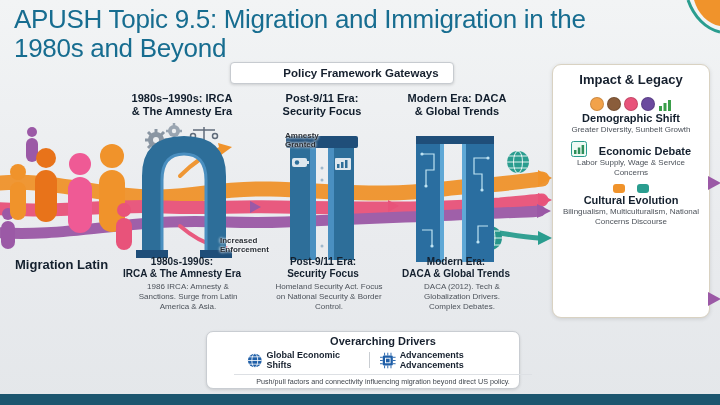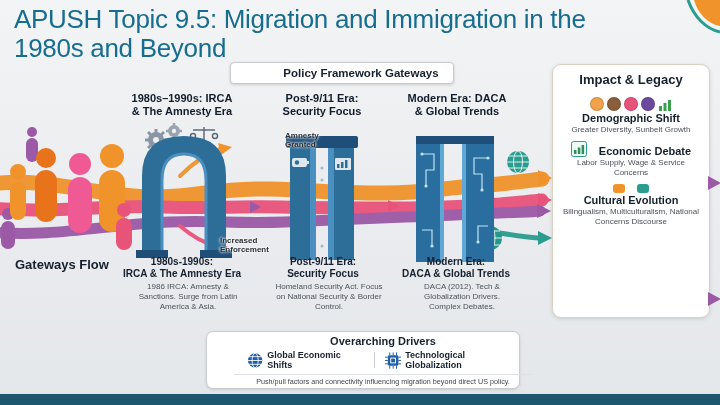--- a/index.html
+++ b/index.html
@@ -252,21 +252,21 @@
   <div class="txt gate-header gh2 preline">Post-9/11 Era:
 Security Focus</div>
   <div class="txt gate-header gh3 preline">Modern Era: DACA
 &amp; Global Trends</div>
 
   <div class="txt mini-label lbl-amnesty preline">Amnesty
 Granted</div>
   <div class="txt mini-label lbl-enforce preline">Increased
 Enforcement</div>
 
-  <div class="txt flow-label">Gateways Flow</div>
+  <div class="txt flow-label">Migration Latin</div>
 
   <div class="txt caption cap1">
     <div class="cap-title preline">1980s-1990s:
 IRCA &amp; The Amnesty Era</div>
     <div class="cap-body">1986 IRCA: Amnesty &amp; Sanctions. Surge from Latin America &amp; Asia.</div>
   </div>
   <div class="txt caption cap2">
     <div class="cap-title preline">Post-9/11 Era:
 Security Focus</div>
     <div class="cap-body">Homeland Security Act. Focus on National Security &amp; Border Control.</div>
@@ -350,21 +350,21 @@
             <line x1="0" y1="5" x2="3" y2="5"></line>
               <line x1="0" y1="8.5" x2="3" y2="8.5"></line>
               <line x1="0" y1="12" x2="3" y2="12"></line>
             <line x1="14" y1="5" x2="17" y2="5"></line>
               <line x1="14" y1="8.5" x2="17" y2="8.5"></line>
               <line x1="14" y1="12" x2="17" y2="12"></line>
           </g>
           <rect x="3" y="3" width="11" height="11" rx="1.5" fill="#1f5fa8"></rect>
           <rect x="6" y="6" width="5" height="5" fill="none" stroke="#ffffff" stroke-width="1"></rect>
         </svg>
-        <span>Technological Globalization</span>
+        <span>Advancements Advancements</span>
       </div>
     </div>
     <div class="drivers-foot">Push/pull factors and connectivity influencing migration beyond direct US policy.</div>
   </div>
 
   <svg class="corner-decor" width="34" height="42" viewBox="0 0 34 42">
     <path d="M34,0 L34,26 C22,24 12,14 8,0 Z" fill="#f0932b"></path>
     <path d="M2,0 C8,17 20,29 34,32" stroke="#2a9d8f" stroke-width="3" fill="none"></path>
   </svg>
 

